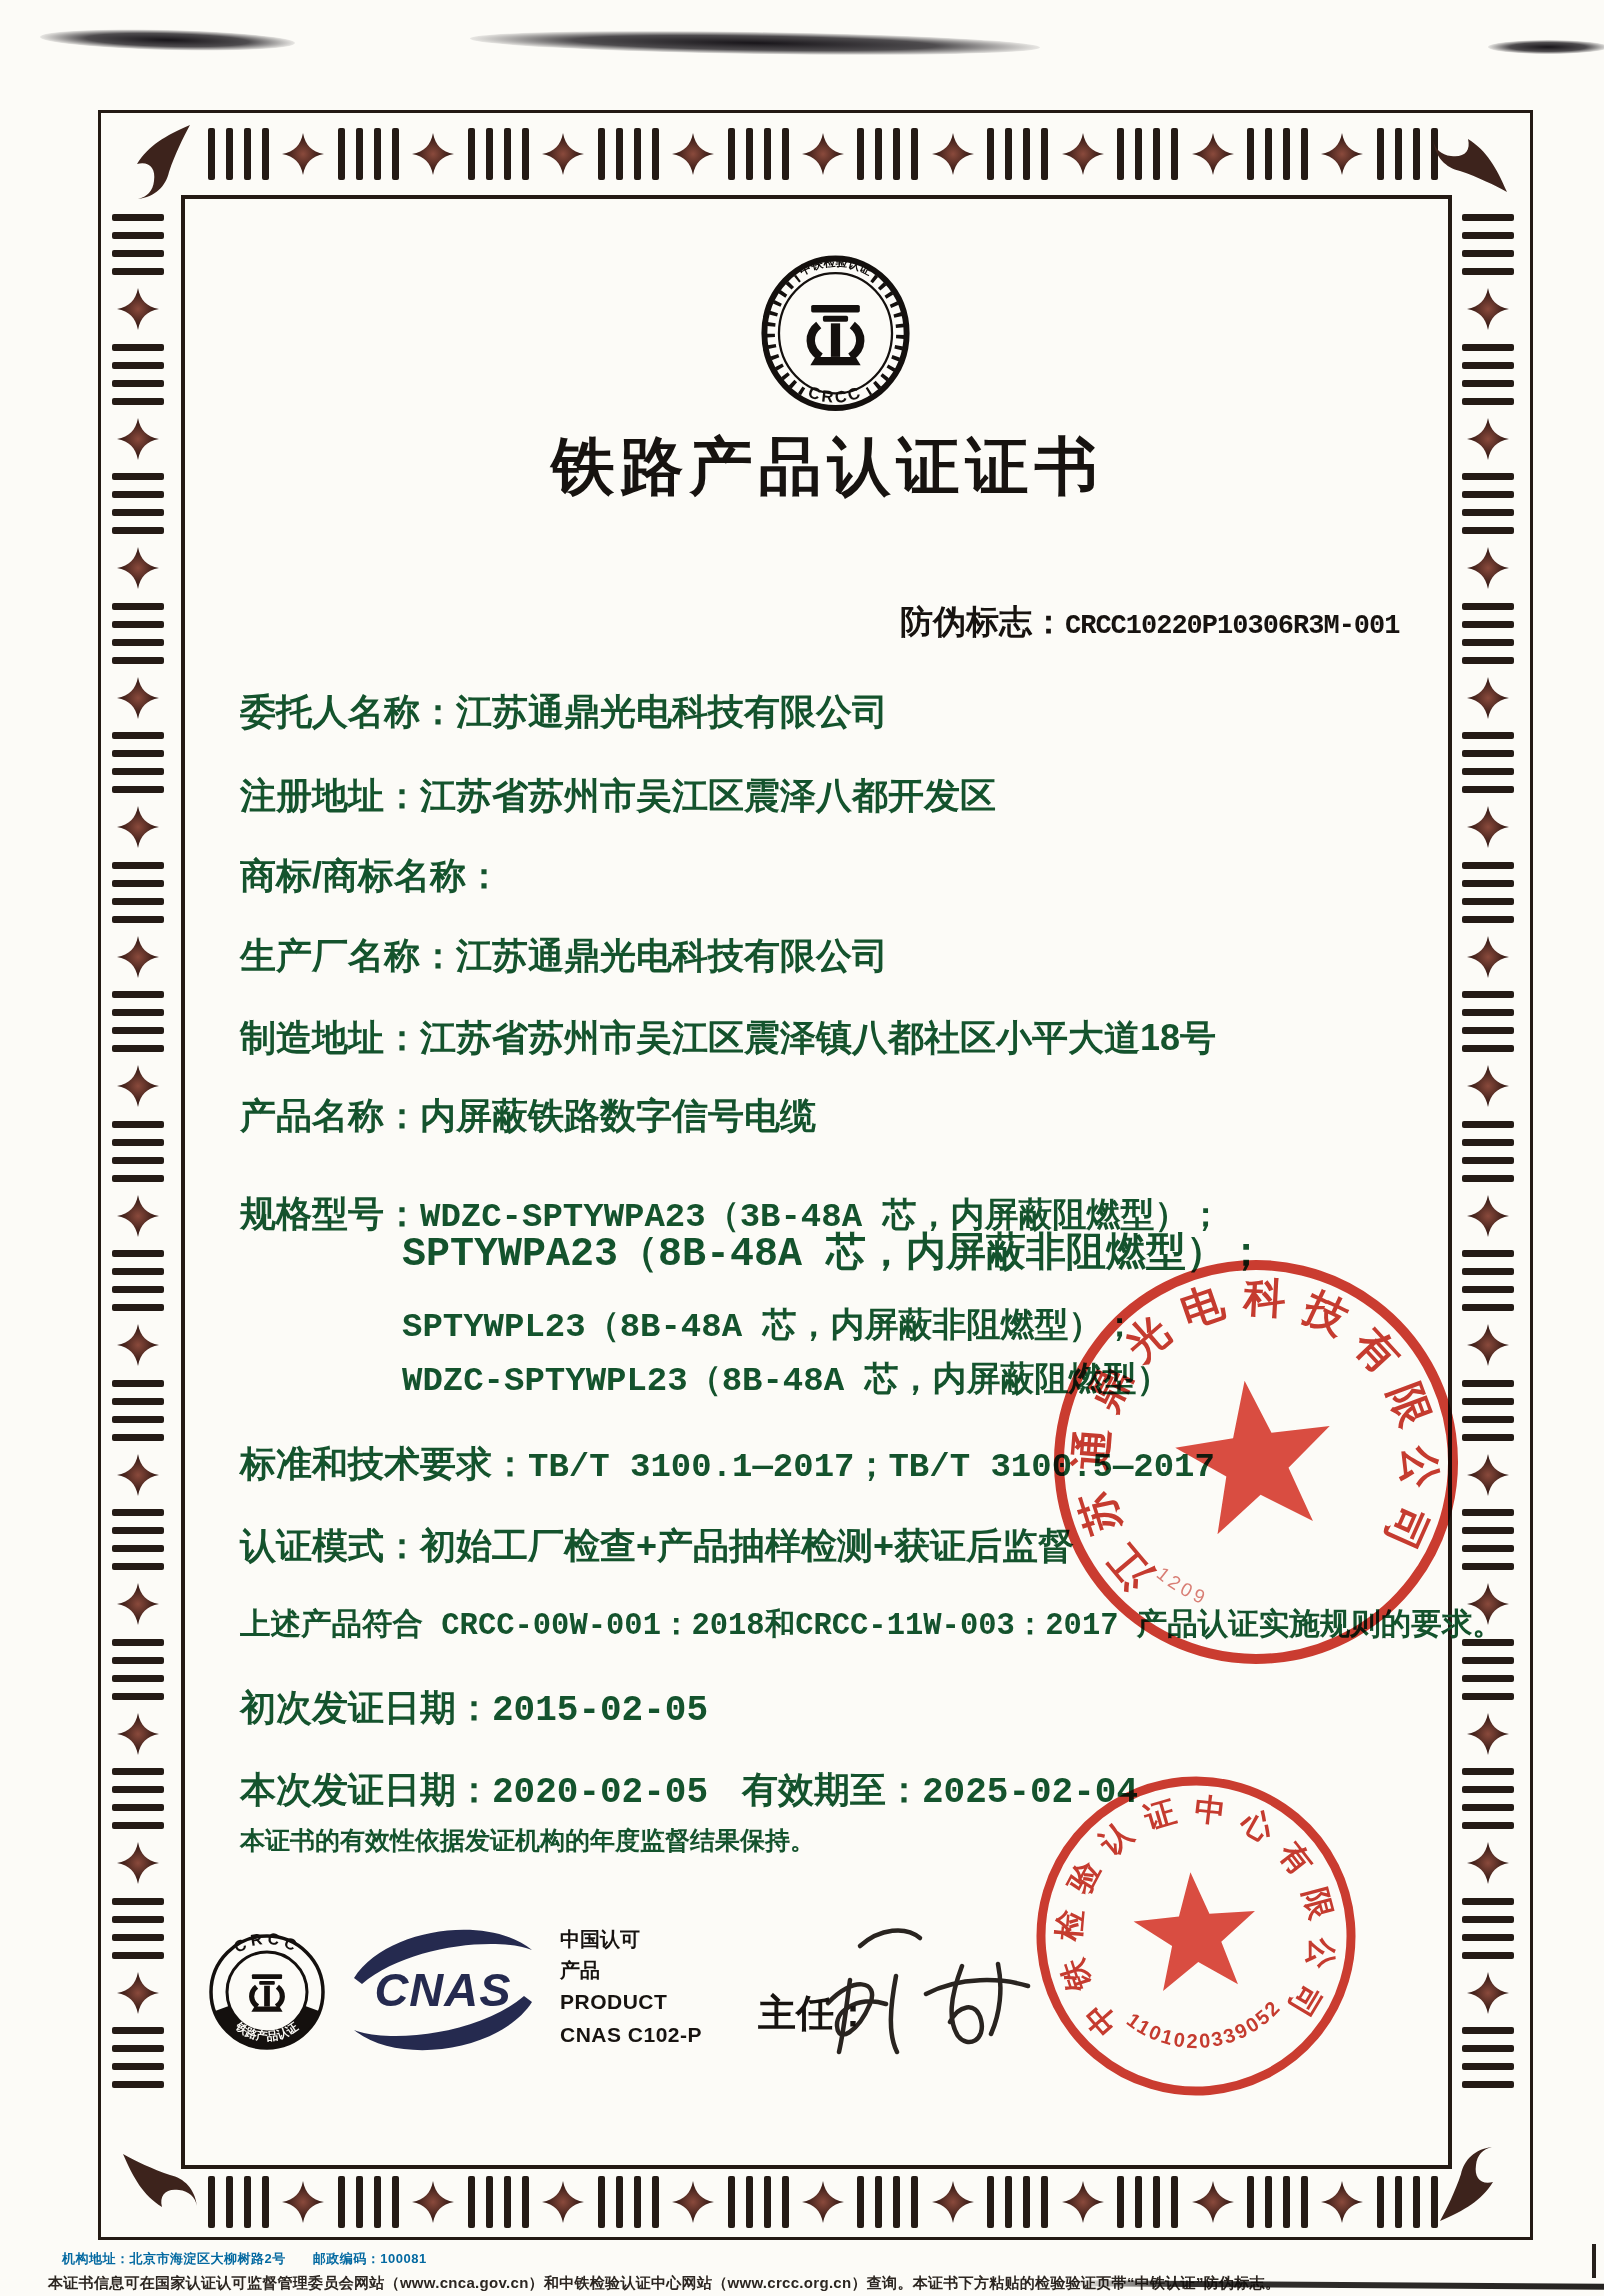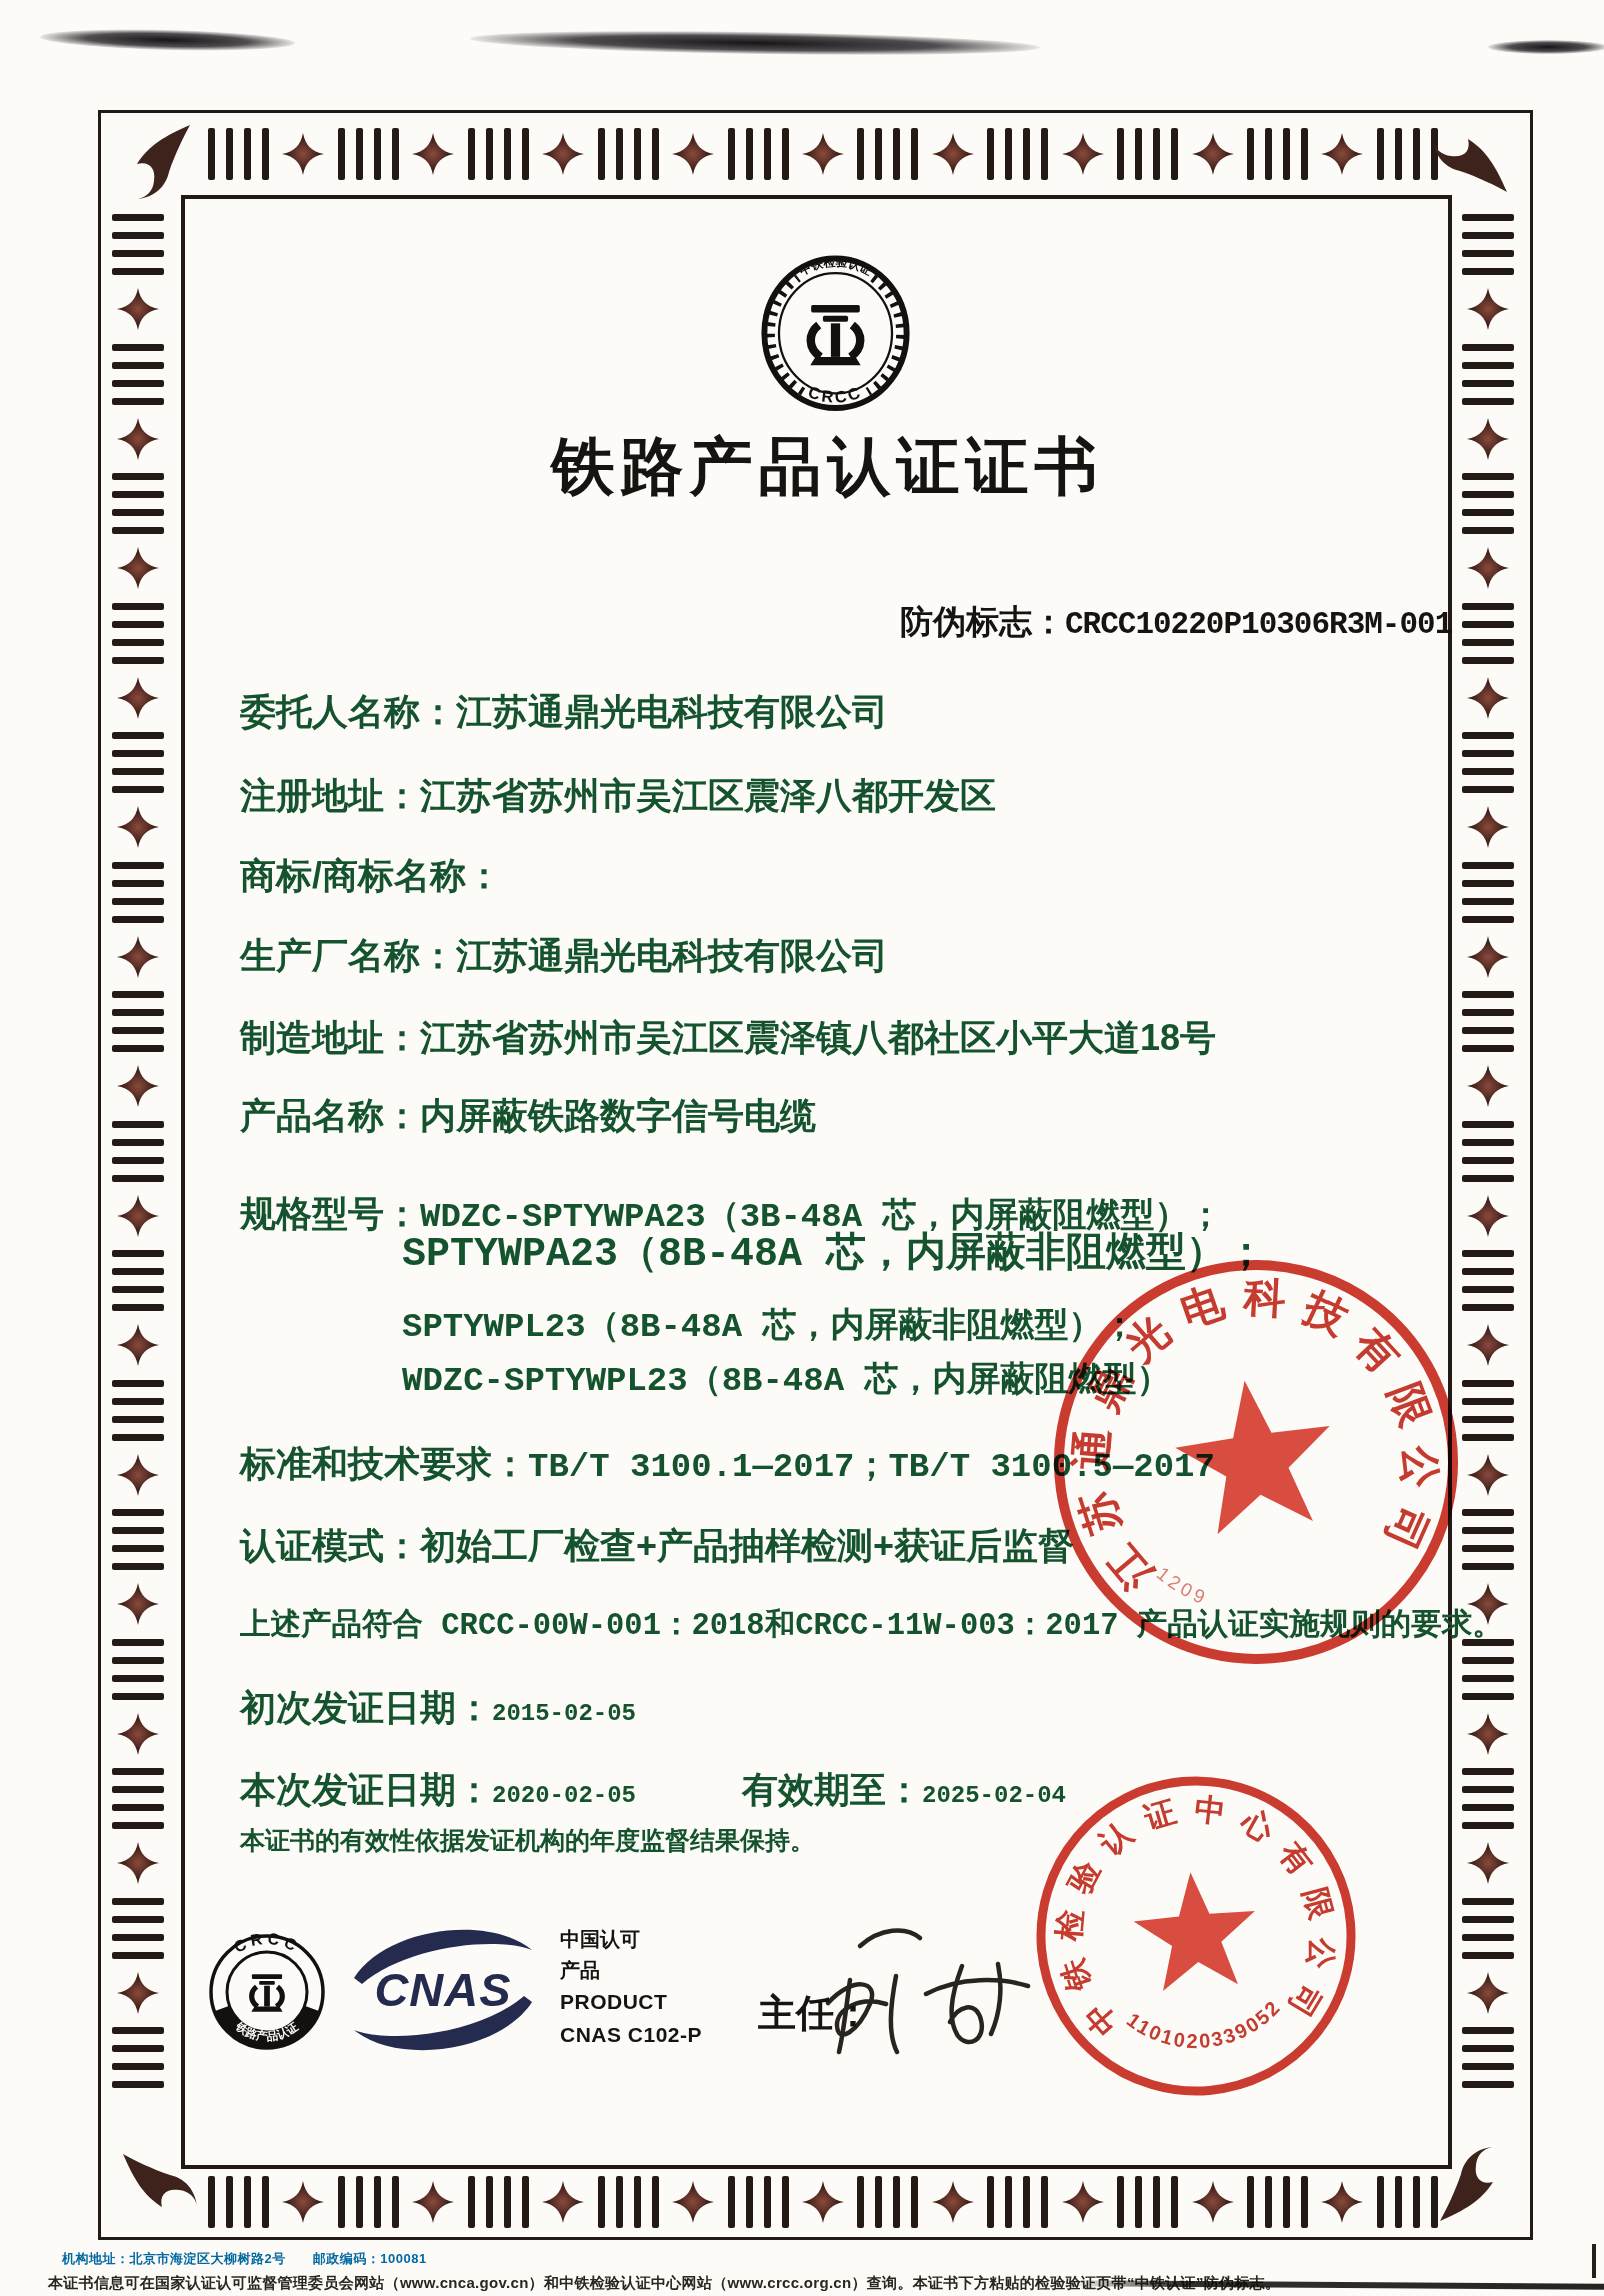--- a/index.html
+++ b/index.html
@@ -27,22 +27,22 @@
   .bgrp.h .bar{width:7px;height:52px;background:#241a15;border-radius:2px;}
   .bgrp.v .bar{width:52px;height:7px;background:#241a15;border-radius:2px;}
   .dmd{display:flex;}
   .corner{position:absolute;width:80px;height:80px;}
   
   .title{position:absolute;left:181px;top:424px;width:1263px;text-align:center;
          font-size:63px;font-weight:700;letter-spacing:6px;padding-left:30px;box-sizing:border-box;}
   .row{position:absolute;left:240px;font-size:36px;font-weight:700;white-space:nowrap;color:#14532d;}
   .mx{font-family:"Liberation Mono","Liberation Sans",monospace;font-weight:700;}
   .certno-row{position:absolute;left:900px;top:600px;font-size:33px;font-weight:700;white-space:nowrap;}
-  .certno-row .mx{font-size:31px;letter-spacing:-1px;}
-  .datemx{font-size:24px;}
+  .certno-row .mx{font-size:27px;letter-spacing:-1px;}
+  .datemx{font-size:36px;}
   .conf{font-size:30.5px;}
   
   .accred{position:absolute;left:560px;top:1924px;font-weight:700;line-height:1.55;}
   .accred .cjk{font-size:20px;}
   .accred .lat{font-size:21px;letter-spacing:.5px;}
   .signer{position:absolute;left:758px;top:1988px;font-size:38px;font-weight:700;}
   
   .stamp{position:absolute;mix-blend-mode:multiply;opacity:.9;}
   .stamp .ring{fill:none;stroke:#c8271a;}
   .stamp text{fill:#c22619;}

